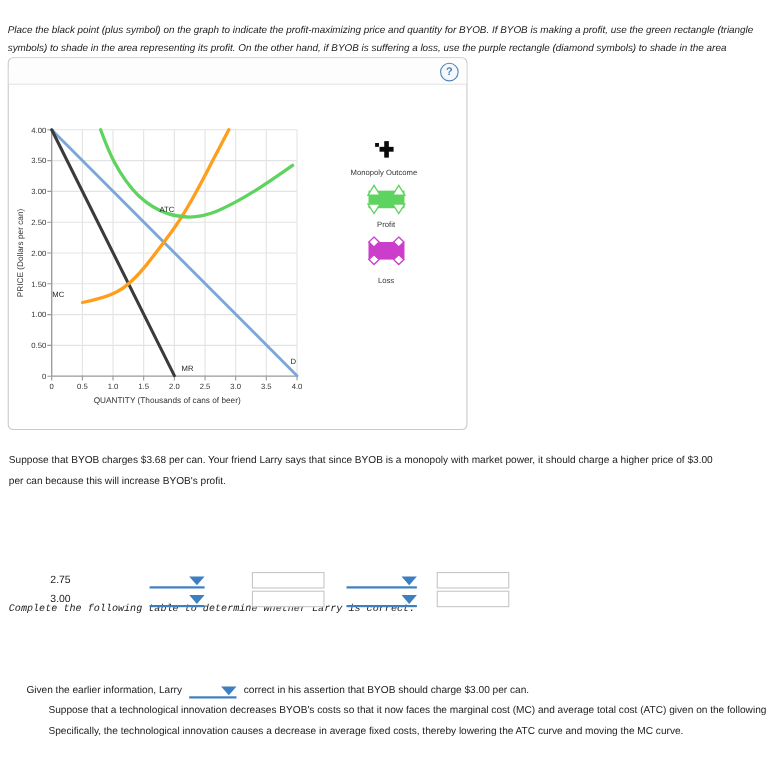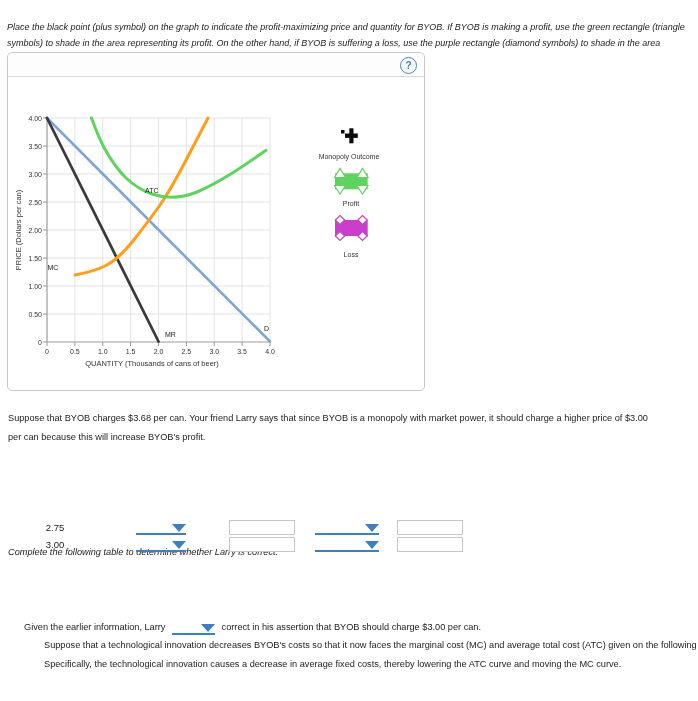--- a/index.html
+++ b/index.html
@@ -157,21 +157,21 @@
       <polygon points="362.5,215.5 367.2,220 362.5,224.5 357.8,220" fill="#fff" stroke-width="1.2" stroke="#cb3ecb"></polygon>
       <polygon points="340,231.5 344.7,236 340,240.5 335.3,236" fill="#fff" stroke-width="1.2" stroke="#cb3ecb"></polygon>
       <polygon points="362.5,231.5 367.2,236 362.5,240.5 357.8,236" fill="#fff" stroke-width="1.2" stroke="#cb3ecb"></polygon>
     </g>
     <text x="351" y="257" font-size="7" fill="#333" text-anchor="middle">Loss</text>
   </svg>
 </div>
 
 <div class="abs para" style="left:8px;top:409px;width:648px;">Suppose that BYOB charges $3.68 per can. Your friend Larry says that since BYOB is a monopoly with market power, it should charge a higher price of $3.00 per can because this will increase BYOB's profit.</div>
 
-<div class="abs para italic" style="left:8px;top:527px;width:600px;">Complete the following table to determine whether Larry is correct.</div>
+<div class="abs para italic" style="left:8px;top:527px;width:600px;font-family:Liberation Mono, monospace;">Complete the following table to determine whether Larry is correct.</div>
 
 <table class="abs qtable" style="left:5px;top:519px;width:468px;">
   <colgroup>
     <col style="width:100px">
       <col style="width:112px">
       <col style="width:90px">
       <col style="width:80px">
       <col style="width:86px">
   </colgroup>
   <tbody>

